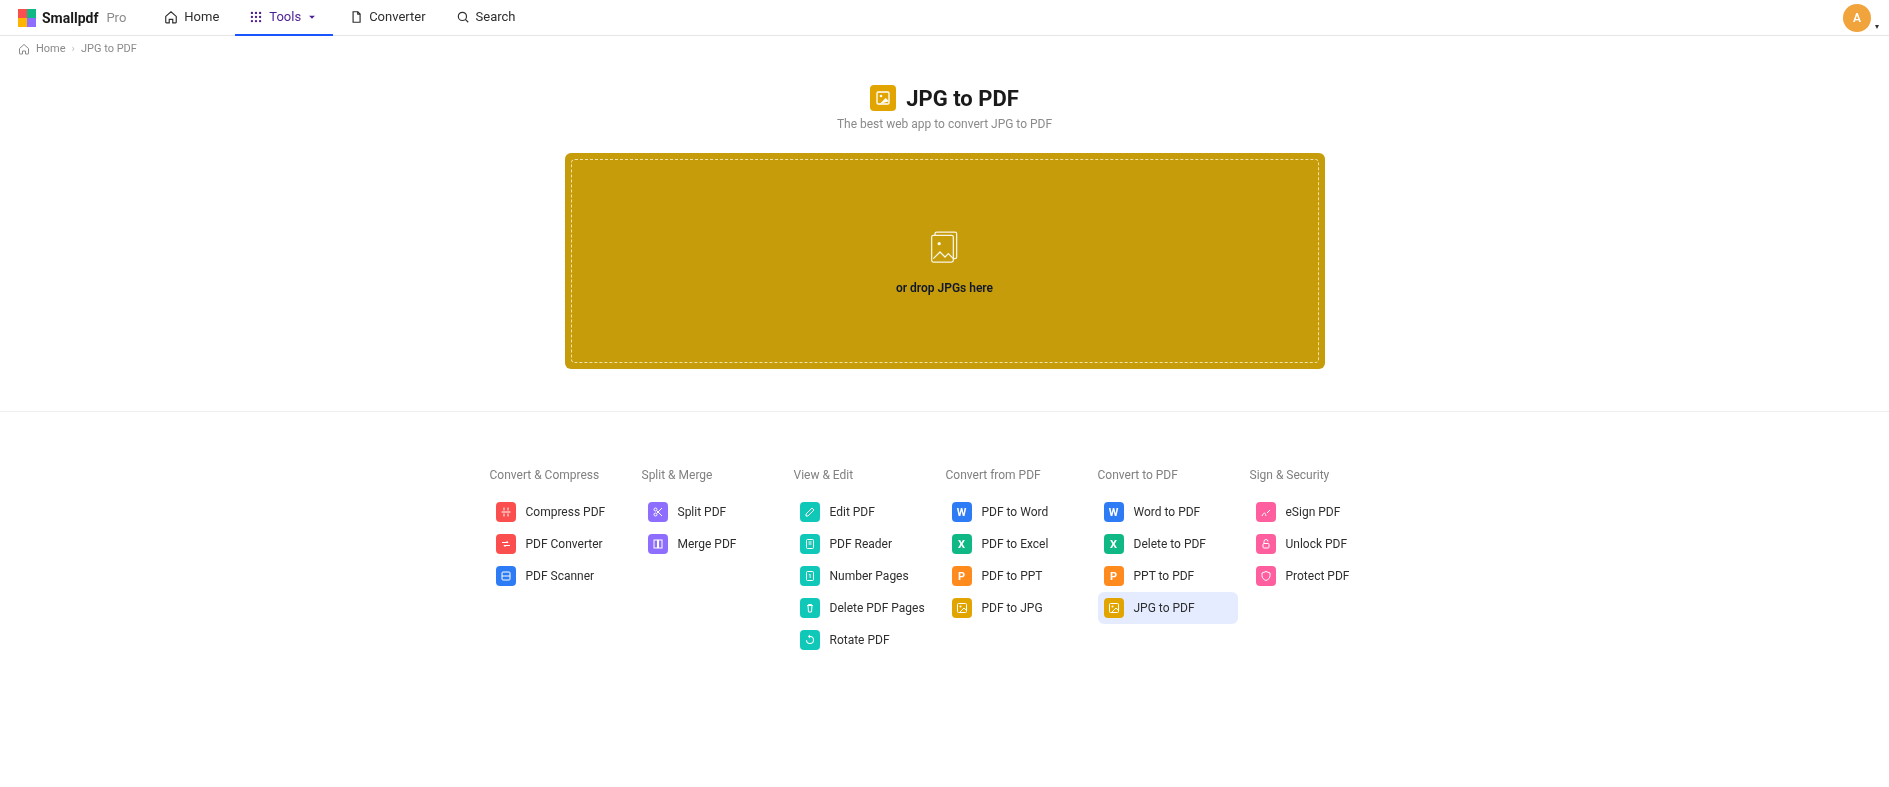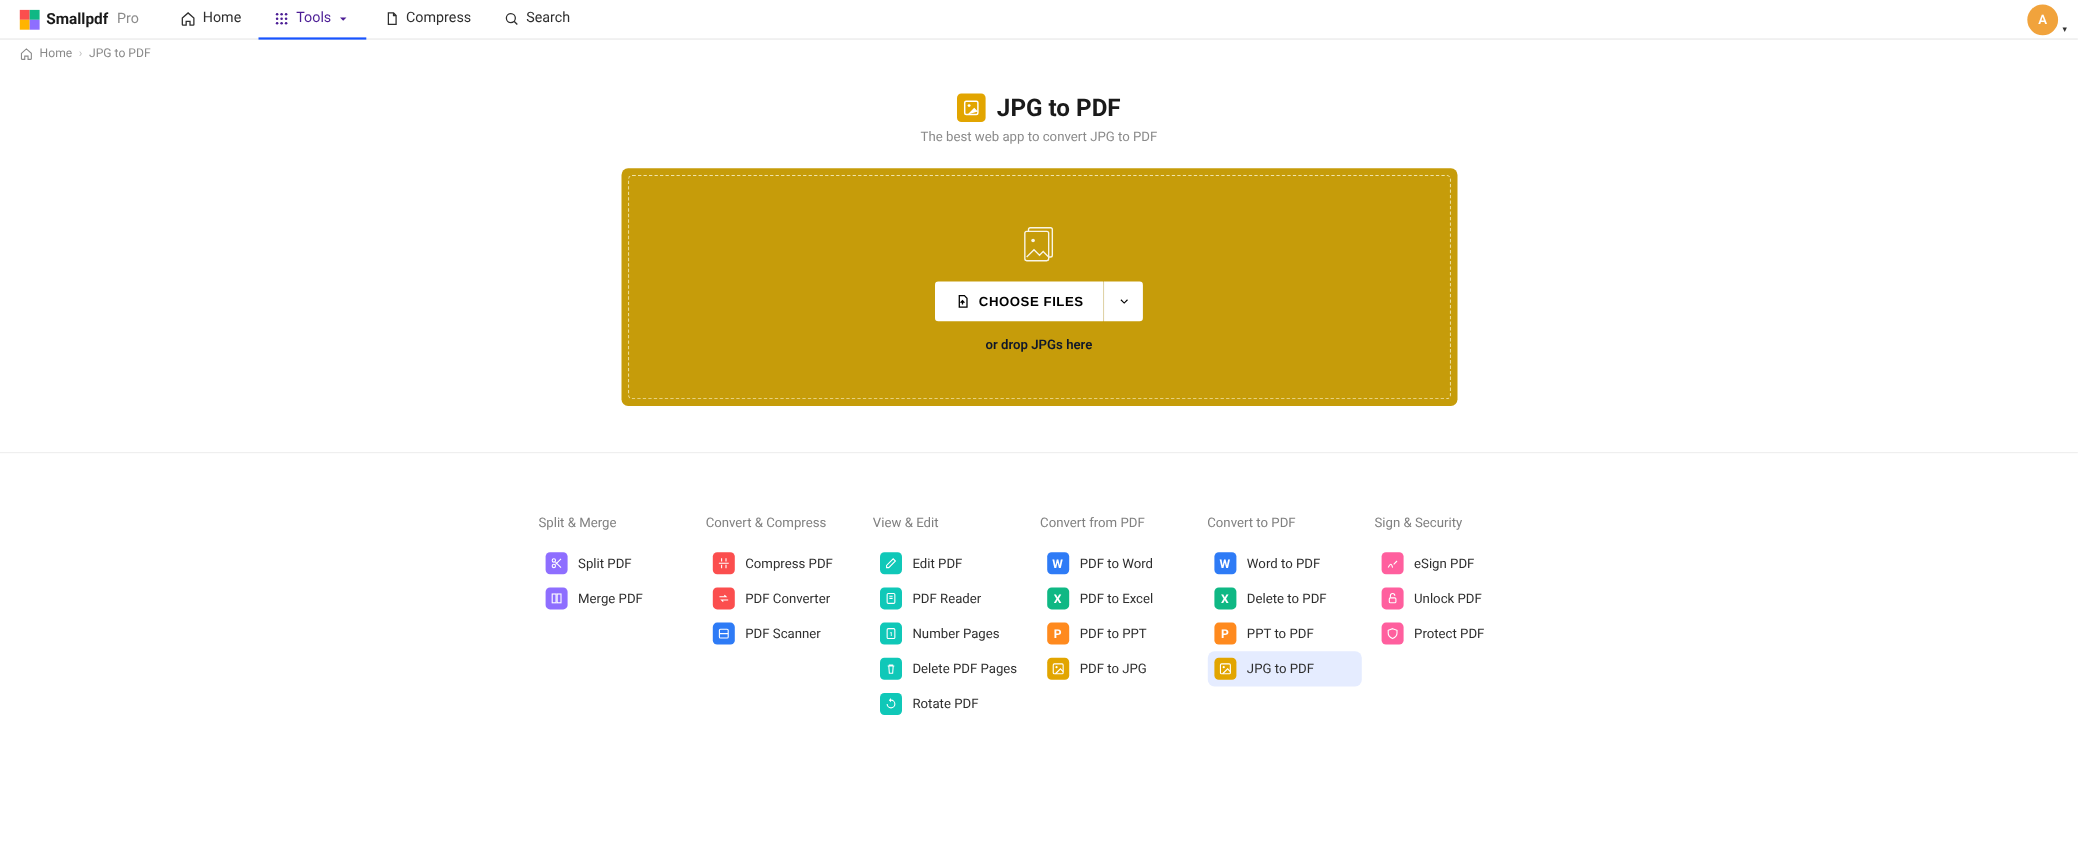--- a/index.html
+++ b/index.html
@@ -97,21 +97,21 @@
       <span>Tools</span>
       <svg class="caret" width="10" height="10" viewBox="0 0 24 24" fill="currentColor">
           <path d="M7 10l5 5 5-5z"></path>
         </svg>
     </div>
     <div class="nav-item">
       <svg viewBox="0 0 24 24" fill="none" stroke="currentColor" stroke-width="2">
           <path d="M7 3h8l4 4v14H7z"></path>
           <path d="M15 3v4h4"></path>
         </svg>
-      <span>Compress</span>
+      <span>Converter</span>
     </div>
     <div class="nav-item">
       <svg viewBox="0 0 24 24" fill="none" stroke="currentColor" stroke-width="2">
           <circle cx="11" cy="11" r="7"></circle>
           <path d="M21 21l-5-5"></path>
         </svg>
       <span>Search</span>
     </div>
   </div>
   <div class="avatar">
@@ -143,43 +143,57 @@
   <div class="hero-sub">The best web app to convert JPG to PDF</div>
 
   <div class="drop-wrap">
     <div class="drop-inner">
       <svg class="drop-icon" viewBox="0 0 48 48" fill="none" stroke="#fff" stroke-width="1.5">
         <rect x="12" y="6" width="26" height="32" rx="2"></rect>
         <rect x="8" y="10" width="26" height="32" rx="2" fill="#c69c0a"></rect>
         <circle cx="17" cy="20" r="2" fill="#fff" stroke="none"></circle>
         <path d="M10 38l8-8 6 6 4-4 6 6"></path>
       </svg>
-      <div class="choose-row">
-        <button class="choose-btn">
-          <svg width="14" height="14" viewBox="0 0 24 24" fill="none" stroke="currentColor" stroke-width="2">
-              <path d="M7 3h8l4 4v14H7z"></path>
-              <path d="M12 11v6M9 14l3-3 3 3"></path>
-            </svg>
-          <span>CHOOSE FILES</span>
-        </button>
-        <button class="choose-more">
-          <svg width="12" height="12" viewBox="0 0 24 24" fill="none" stroke="currentColor" stroke-width="2">
-              <path d="M6 9l6 6 6-6"></path>
-            </svg>
-        </button>
-      </div>
       <div class="drop-hint">or drop JPGs here</div>
     </div>
   </div>
 </div>
 
 <div class="divider"></div>
 
 <div class="grid-wrap">
   <div class="grid" id="tools-grid">
+      <div class="col">
+        <div class="col-title">Convert &amp; Compress</div>
+        <div class="tool">
+          <div class="tico c-red">
+            <svg width="12" height="12" viewBox="0 0 24 24" fill="none" stroke="#fff" stroke-width="2">
+              <path d="M8 3v6M16 3v6M8 21v-6M16 21v-6M3 12h18"></path>
+            </svg>
+          </div>
+          <span>Compress PDF</span>
+        </div>
+        <div class="tool">
+          <div class="tico c-red">
+            <svg width="12" height="12" viewBox="0 0 24 24" fill="none" stroke="#fff" stroke-width="2">
+              <path d="M4 9h12l-3-3M20 15H8l3 3"></path>
+            </svg>
+          </div>
+          <span>PDF Converter</span>
+        </div>
+        <div class="tool">
+          <div class="tico c-blue">
+            <svg width="12" height="12" viewBox="0 0 24 24" fill="none" stroke="#fff" stroke-width="2">
+              <rect x="4" y="4" width="16" height="16" rx="2"></rect>
+              <path d="M4 12h16"></path>
+            </svg>
+          </div>
+          <span>PDF Scanner</span>
+        </div>
+      </div>
       <div class="col">
         <div class="col-title">Split &amp; Merge</div>
         <div class="tool">
           <div class="tico c-purple">
             <svg width="12" height="12" viewBox="0 0 24 24" fill="none" stroke="#fff" stroke-width="2">
               <circle cx="7" cy="7" r="3"></circle>
               <path d="M10 10l10 10M10 14l10-10"></path>
               <circle cx="7" cy="17" r="3"></circle>
             </svg>
           </div>
@@ -189,48 +203,20 @@
           <div class="tico c-purple">
             <svg width="12" height="12" viewBox="0 0 24 24" fill="none" stroke="#fff" stroke-width="2">
               <rect x="4" y="4" width="7" height="16"></rect>
               <rect x="13" y="4" width="7" height="16"></rect>
             </svg>
           </div>
           <span>Merge PDF</span>
         </div>
       </div>
       <div class="col">
-        <div class="col-title">Convert &amp; Compress</div>
-        <div class="tool">
-          <div class="tico c-red">
-            <svg width="12" height="12" viewBox="0 0 24 24" fill="none" stroke="#fff" stroke-width="2">
-              <path d="M8 3v6M16 3v6M8 21v-6M16 21v-6M3 12h18"></path>
-            </svg>
-          </div>
-          <span>Compress PDF</span>
-        </div>
-        <div class="tool">
-          <div class="tico c-red">
-            <svg width="12" height="12" viewBox="0 0 24 24" fill="none" stroke="#fff" stroke-width="2">
-              <path d="M4 9h12l-3-3M20 15H8l3 3"></path>
-            </svg>
-          </div>
-          <span>PDF Converter</span>
-        </div>
-        <div class="tool">
-          <div class="tico c-blue">
-            <svg width="12" height="12" viewBox="0 0 24 24" fill="none" stroke="#fff" stroke-width="2">
-              <rect x="4" y="4" width="16" height="16" rx="2"></rect>
-              <path d="M4 12h16"></path>
-            </svg>
-          </div>
-          <span>PDF Scanner</span>
-        </div>
-      </div>
-      <div class="col">
         <div class="col-title">View &amp; Edit</div>
         <div class="tool">
           <div class="tico c-teal">
             <svg width="12" height="12" viewBox="0 0 24 24" fill="none" stroke="#fff" stroke-width="2">
               <path d="M4 20h4L20 8l-4-4L4 16z"></path>
             </svg>
           </div>
           <span>Edit PDF</span>
         </div>
         <div class="tool">

